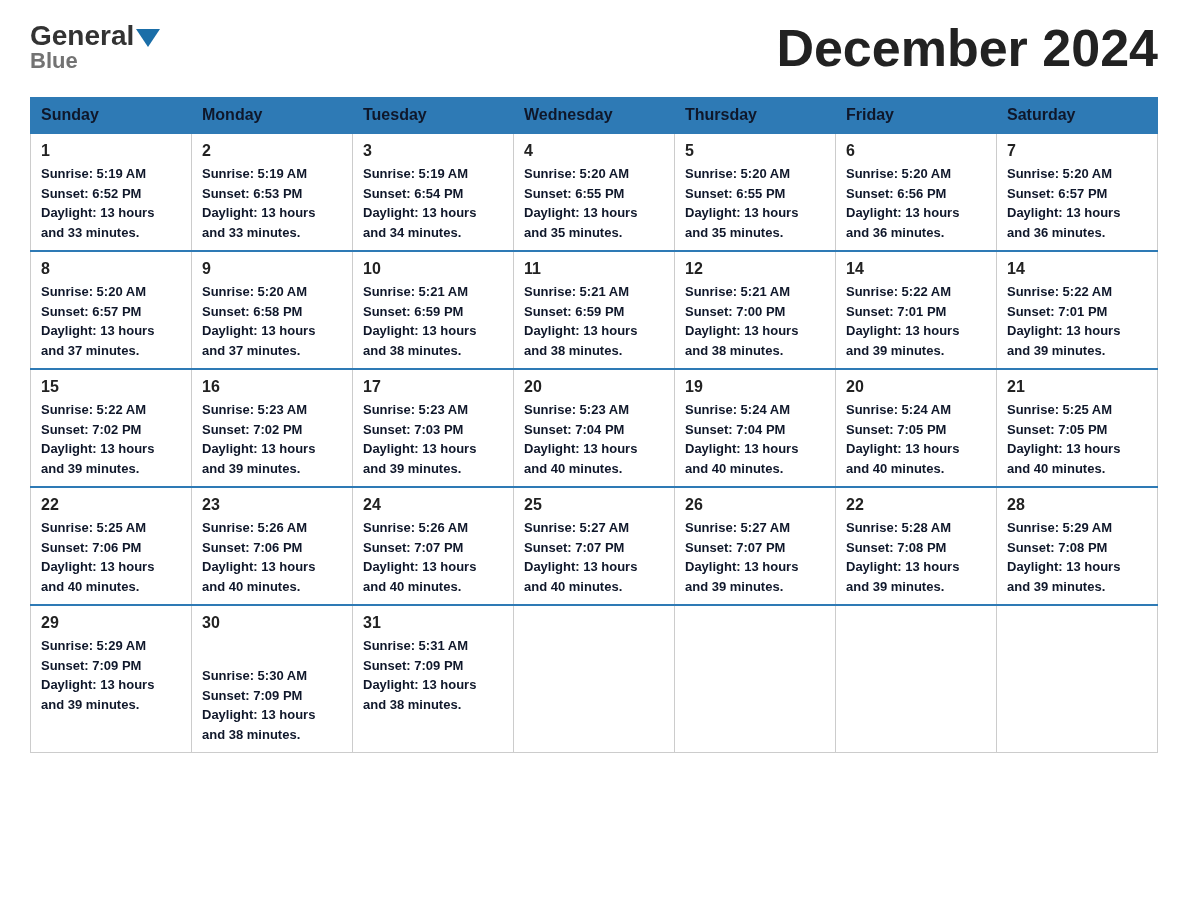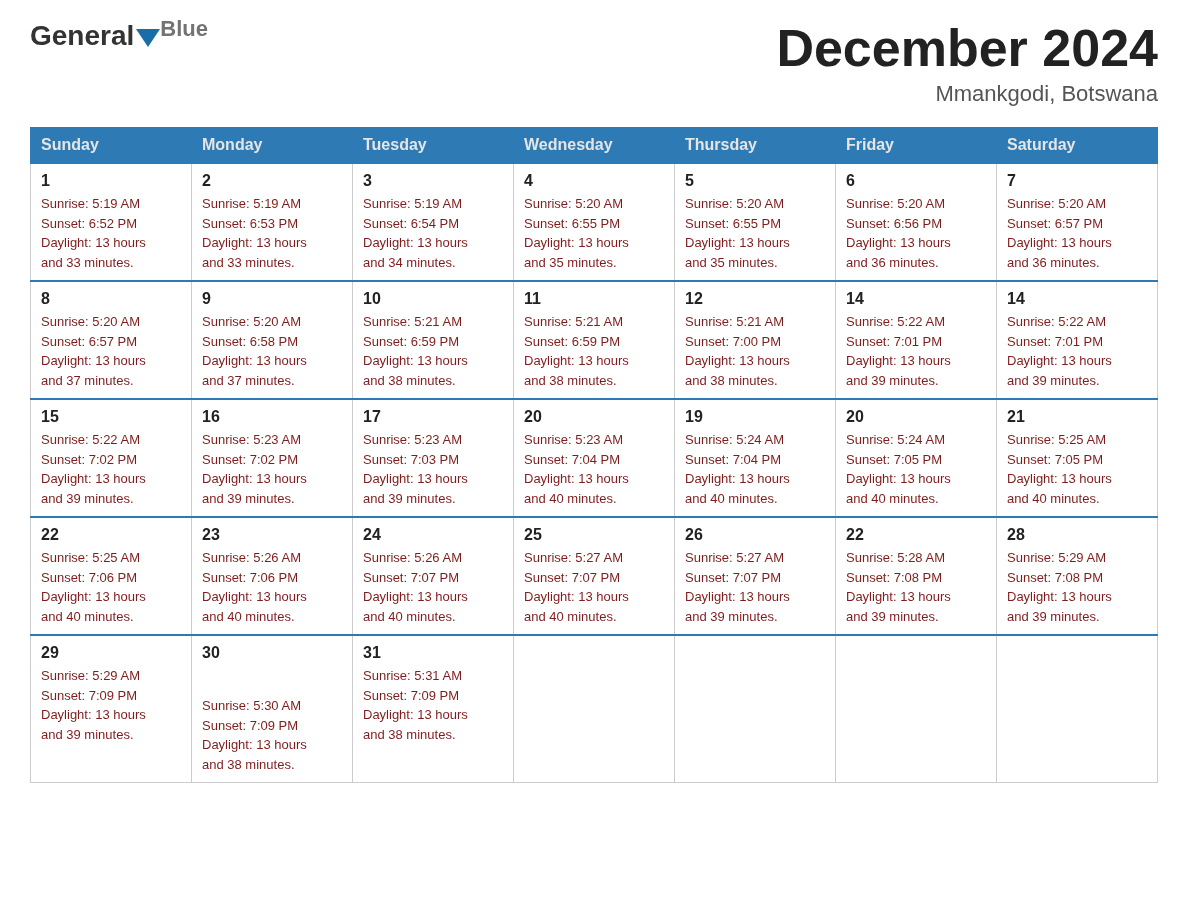--- a/index.html
+++ b/index.html
@@ -11,21 +11,21 @@
       min-height: 918px;
     }
     .header {
       display: flex;
       justify-content: space-between;
       align-items: flex-start;
       margin-bottom: 20px;
     }
     .logo {
       display: flex;
-      flex-direction: row;
+      flex-direction: column;
       align-items: flex-start;
     }
     .logo-text {
       display: flex;
       align-items: center;
       font-size: 28px;
       font-weight: bold;
       color: #333;
     }
     .logo-general { color: #333; }
@@ -60,21 +60,21 @@
       color: #555;
       margin-top: 4px;
     }
     table {
       width: 100%;
       border-collapse: collapse;
       table-layout: fixed;
     }
     thead th {
       background-color: #2e7ab5;
-      color: #e5e5e5;
+      color: #0f172a;
       padding: 8px 10px;
       font-size: 16px;
       font-weight: bold;
       text-align: left;
       border: 1px solid #2e7ab5;
     }
     tbody td {
       vertical-align: top;
       padding: 8px 10px;
       font-size: 13px;
@@ -86,40 +86,40 @@
     .day-num {
       font-size: 16px;
       font-weight: bold;
       color: #222;
       display: block;
       margin-bottom: 4px;
     }
     .day-info {
       font-size: 13px;
       line-height: 1.5;
-      color: #7f1d1d;
+      color: #0f172a;
+      font-weight: bold;
     }
     .empty-cell {
       border-top: 2px solid #2e7ab5;
     }
   </style>
 </head>
 <body>
 
 <div class="header">
   <div class="logo">
     <div class="logo-text">
       <span class="logo-general">General</span>
       <span class="logo-triangle"></span>
     </div>
     <div class="logo-underline">Blue</div>
   </div>
   <div class="title-block">
     <div class="calendar-title">December 2024</div>
-    <div class="calendar-subtitle">Mmankgodi, Botswana</div>
   </div>
 </div>
 
 <table>
   <thead>
     <tr id="header-row">
         <th>Sunday</th>
         <th>Monday</th>
         <th>Tuesday</th>
         <th>Wednesday</th>

